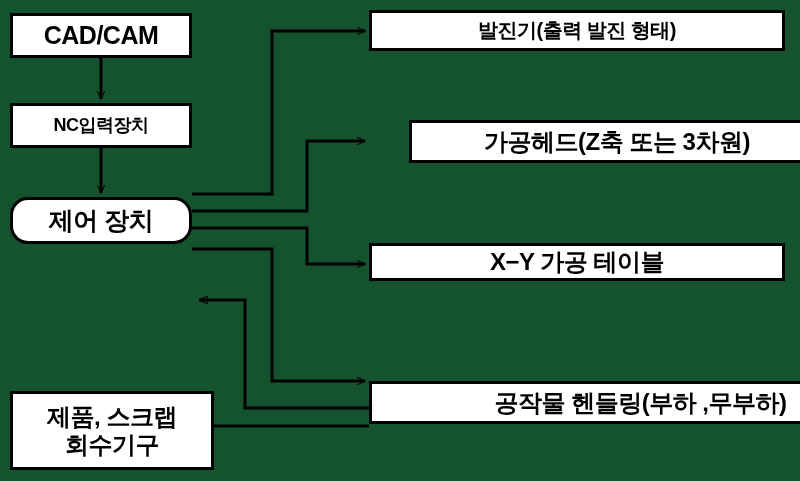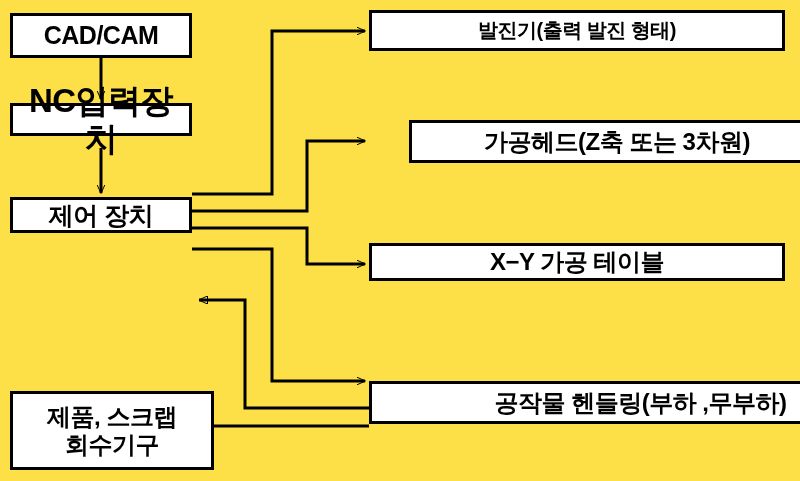--- a/index.html
+++ b/index.html
@@ -4,21 +4,21 @@
 <style>
   html, body {
     margin: 0;
     padding: 0;
     background: #ffffff;
   }
   #diagram-root {
     position: relative;
     width: 800px;
     height: 481px;
-    background: #fde047;
+    background: #14532d;
     font-family: "Liberation Sans", "DejaVu Sans", sans-serif;
     overflow: hidden;
   }
   .node {
     position: absolute;
     box-sizing: border-box;
     border: 3px solid #000000;
     background: #ffffff;
     display: flex;
     align-items: center;
@@ -26,22 +26,22 @@
     text-align: center;
     color: #000000;
     font-weight: 700;
     letter-spacing: -0.5px;
     line-height: 1.15;
     z-index: 3;
     white-space: pre-line;
   }
   
   #node-cadcam   { left: 10px;  top: 13px;  width: 182px; height: 45px;  font-size: 25px; }
-  #node-ncinput  { left: 10px;  top: 103px; width: 182px; height: 33px;  font-size: 33px; }
-  #node-control  { left: 10px;  top: 197px; width: 182px; height: 36px;  font-size: 25px; }
+  #node-ncinput  { left: 10px;  top: 103px; width: 182px; height: 45px;  font-size: 18px; }
+  #node-control  { left: 10px;  top: 197px; width: 182px; height: 47px;  font-size: 25px; border-radius: 18px; }
   #node-stocker  { left: 10px;  top: 274px; width: 182px; height: 45px;  font-size: 25px; letter-spacing: 3px; }
   #node-recover  { left: 10px;  top: 391px; width: 204px; height: 79px;  font-size: 24px; }
   
   #node-oscillator { left: 369px; top: 10px;  width: 416px; height: 41px; font-size: 20px; }
   #node-head       { left: 369px; top: 120px; width: 416px; height: 43px; font-size: 24px; margin-left: 40px; }
   #node-xytable    { left: 369px; top: 243px; width: 416px; height: 38px; font-size: 24px; }
   #node-handling   { left: 369px; top: 381px; width: 495px; height: 43px; font-size: 24px; padding-left: 48px; }
 
   #edges {
     position: absolute;

